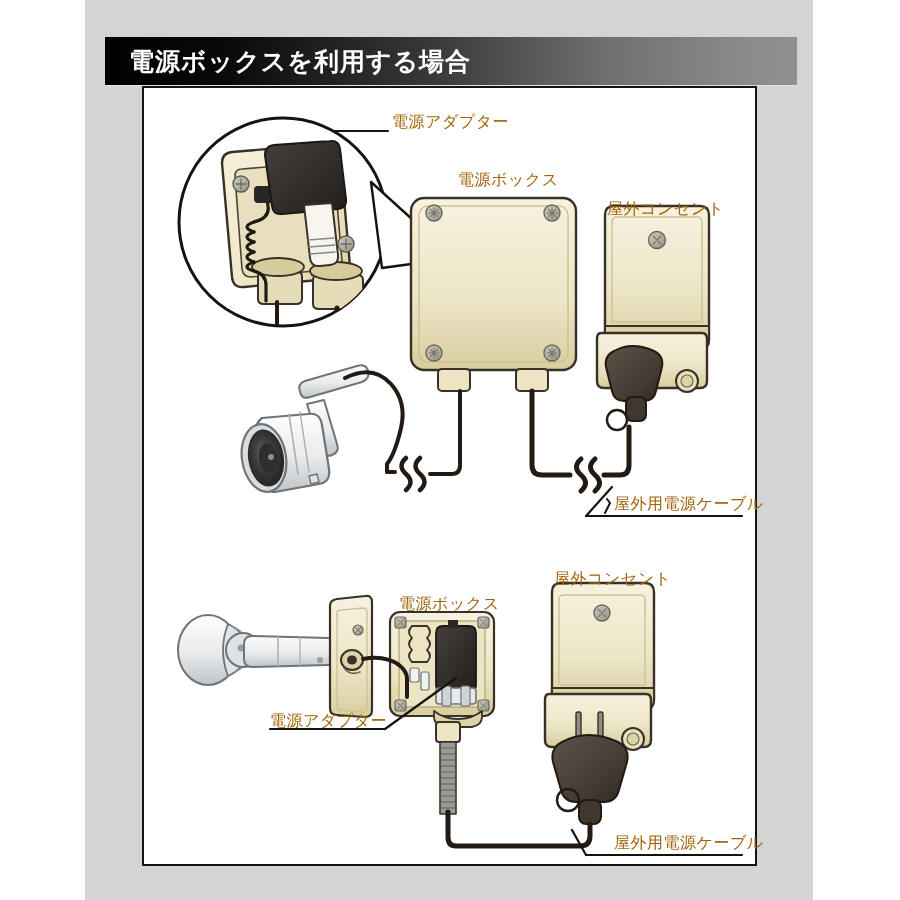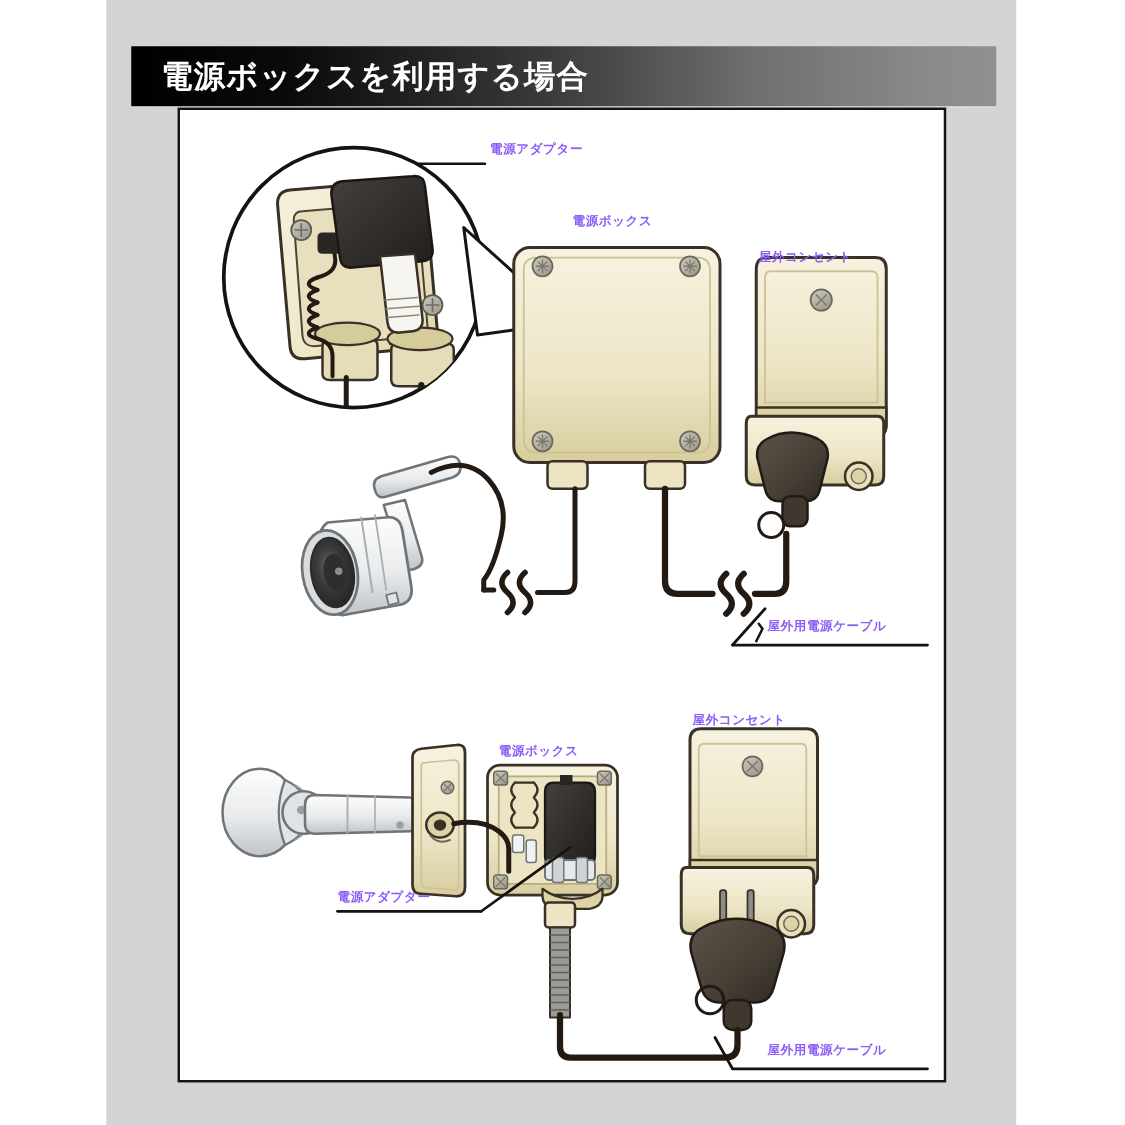--- a/index.html
+++ b/index.html
@@ -32,22 +32,22 @@
 
   
   .panel{
     position:absolute;left:142px;top:86px;width:615px;height:780px;
     background:#ffffff;border:2px solid #16120f;box-sizing:border-box;
   }
 
   .svg-layer{position:absolute;left:0;top:0;width:900px;height:900px;pointer-events:none;}
 
   .lbl{
-    position:absolute;color:#8b5cf6;font-weight:bold;white-space:nowrap;
-    font-size:10px;letter-spacing:0.5px;
+    position:absolute;color:#a16207;font-weight:normal;white-space:nowrap;
+    font-size:16px;letter-spacing:0.5px;
   }
 </style>
 </head>
 <body>
 
 <div id="stage">
 
   <div class="grey-bg"></div>
 
   <div class="header-bar">

